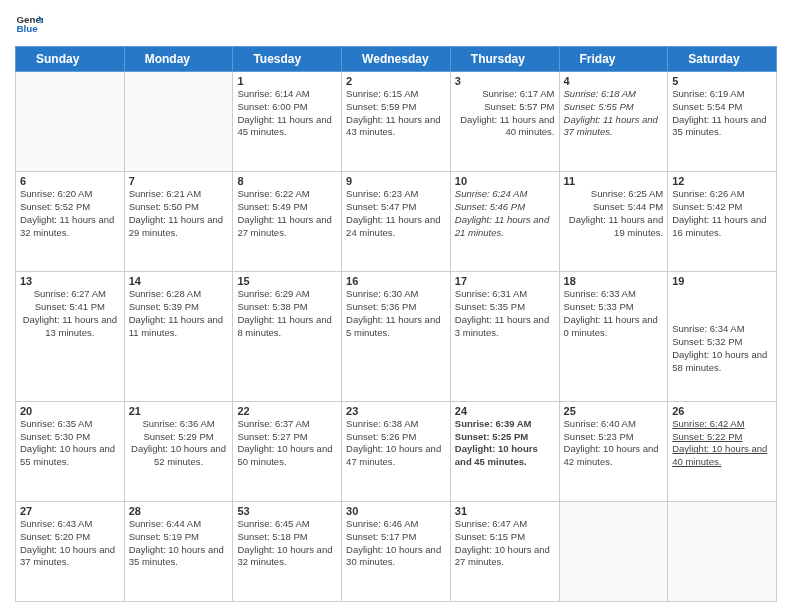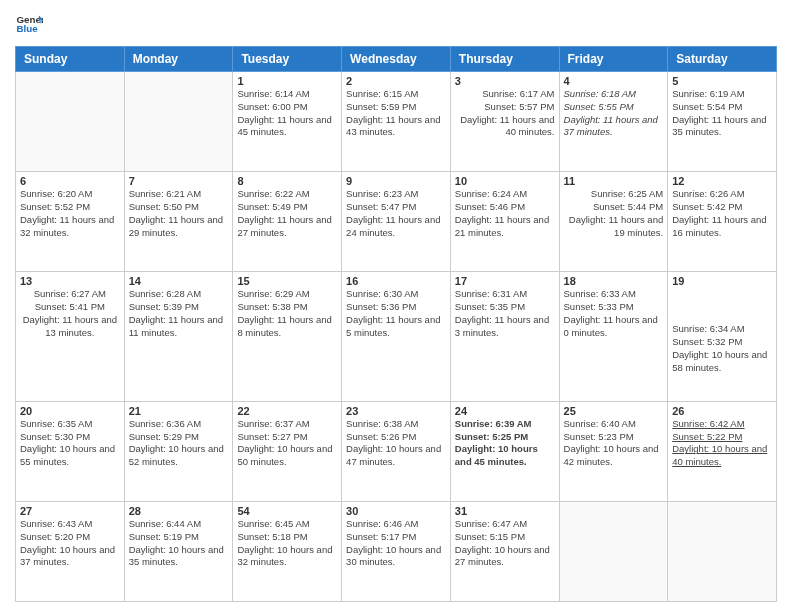--- a/index.html
+++ b/index.html
@@ -49,21 +49,21 @@
       border: 1px solid #ccc;
       border-collapse: collapse;
       width: 100%;
       table-layout: fixed;
     }
     .calendar th {
       background: #2878c8;
       color: #fff;
       font-size: 12px;
       font-weight: bold;
-      padding: 5px 8px;
+      padding: 5px 20px;
       text-align: left;
       border: 1px solid #5a9ad8;
     }
     .calendar td {
       border: 1px solid #ccc;
       vertical-align: top;
       padding: 3px 4px;
       font-size: 9.5px;
       color: #333;
       background: #fff;
@@ -174,21 +174,21 @@
 Daylight: 11 hours and 27 minutes.</div>
           </td>
           <td>
             <span class="day-number">9</span>
             <div class="day-info" style="white-space: pre-line;">Sunrise: 6:23 AM
 Sunset: 5:47 PM
 Daylight: 11 hours and 24 minutes.</div>
           </td>
           <td>
             <span class="day-number">10</span>
-            <div class="day-info" style="white-space: pre-line;">Sunrise: 6:24 AM
+            <div class="day-info" style="white-space: pre-line; font-style: italic;">Sunrise: 6:24 AM
 Sunset: 5:46 PM
 Daylight: 11 hours and 21 minutes.</div>
           </td>
           <td>
             <span class="day-number">11</span>
             <div class="day-info" style="white-space: pre-line; text-align: right;">Sunrise: 6:25 AM
 Sunset: 5:44 PM
 Daylight: 11 hours and 19 minutes.</div>
           </td>
           <td>
@@ -244,21 +244,21 @@
         </tr>
         <tr>
           <td>
             <span class="day-number">20</span>
             <div class="day-info" style="white-space: pre-line;">Sunrise: 6:35 AM
 Sunset: 5:30 PM
 Daylight: 10 hours and 55 minutes.</div>
           </td>
           <td>
             <span class="day-number">21</span>
-            <div class="day-info" style="white-space: pre-line;">Sunrise: 6:36 AM
+            <div class="day-info" style="white-space: pre-line; text-align: center;">Sunrise: 6:36 AM
 Sunset: 5:29 PM
 Daylight: 10 hours and 52 minutes.</div>
           </td>
           <td>
             <span class="day-number">22</span>
             <div class="day-info" style="white-space: pre-line;">Sunrise: 6:37 AM
 Sunset: 5:27 PM
 Daylight: 10 hours and 50 minutes.</div>
           </td>
           <td>
@@ -293,21 +293,21 @@
 Sunset: 5:20 PM
 Daylight: 10 hours and 37 minutes.</div>
           </td>
           <td>
             <span class="day-number">28</span>
             <div class="day-info" style="white-space: pre-line;">Sunrise: 6:44 AM
 Sunset: 5:19 PM
 Daylight: 10 hours and 35 minutes.</div>
           </td>
           <td>
-            <span class="day-number">54</span>
+            <span class="day-number">53</span>
             <div class="day-info" style="white-space: pre-line;">Sunrise: 6:45 AM
 Sunset: 5:18 PM
 Daylight: 10 hours and 32 minutes.</div>
           </td>
           <td>
             <span class="day-number">30</span>
             <div class="day-info" style="white-space: pre-line;">Sunrise: 6:46 AM
 Sunset: 5:17 PM
 Daylight: 10 hours and 30 minutes.</div>
           </td>

